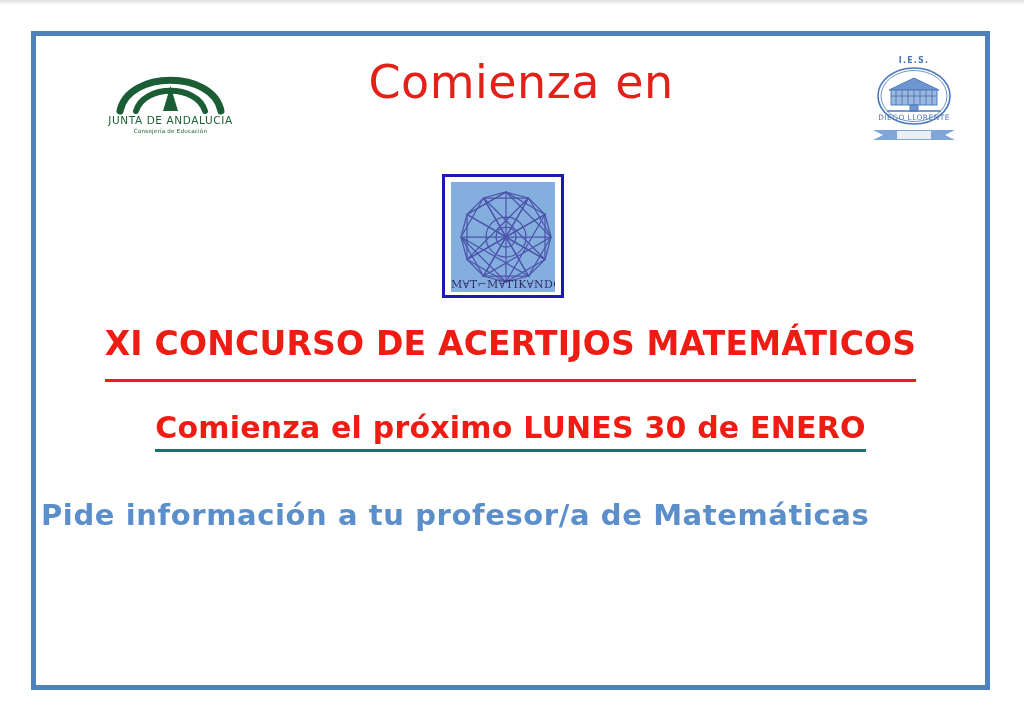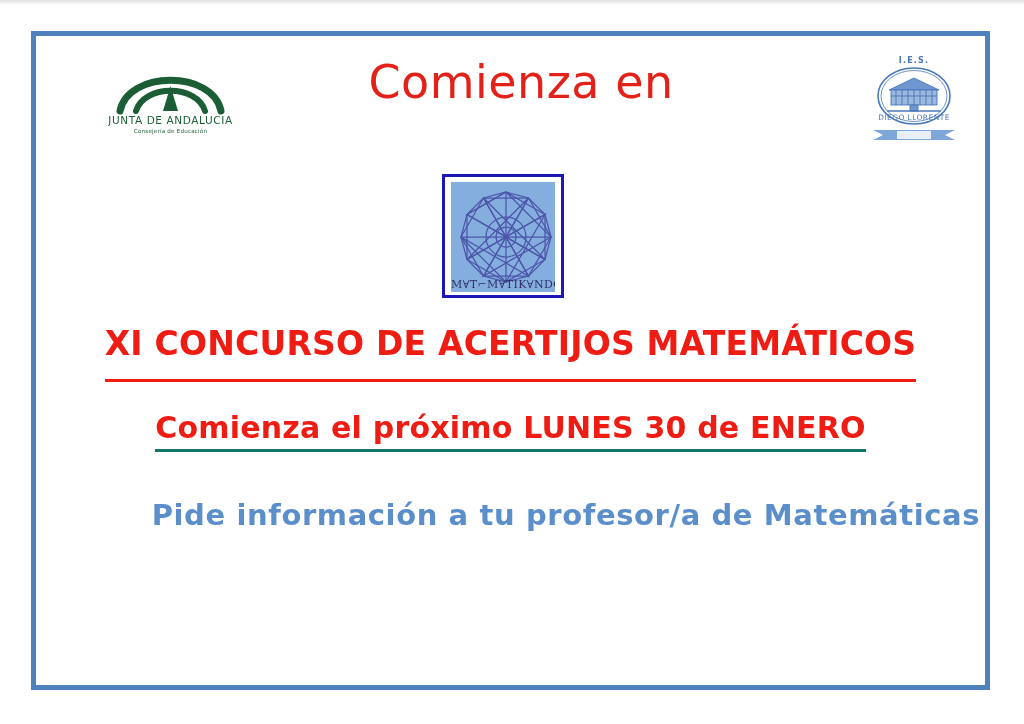--- a/index.html
+++ b/index.html
@@ -151,21 +151,21 @@
     border-bottom: 3px solid #0f766e;
     padding-bottom: 4px;
     display: inline-block;
   }
 
   .line-info {
     position: absolute;
     left: 5px;
     top: 462px;
     width: 939px;
-    text-align: right;
+    text-align: left;
     color: #5b8fcc;
     font-family: "DejaVu Sans", sans-serif;
     font-size: 29px;
     font-weight: bold;
     letter-spacing: 0.6px;
     white-space: nowrap;
   }
 </style>
 </head>
 <body>

